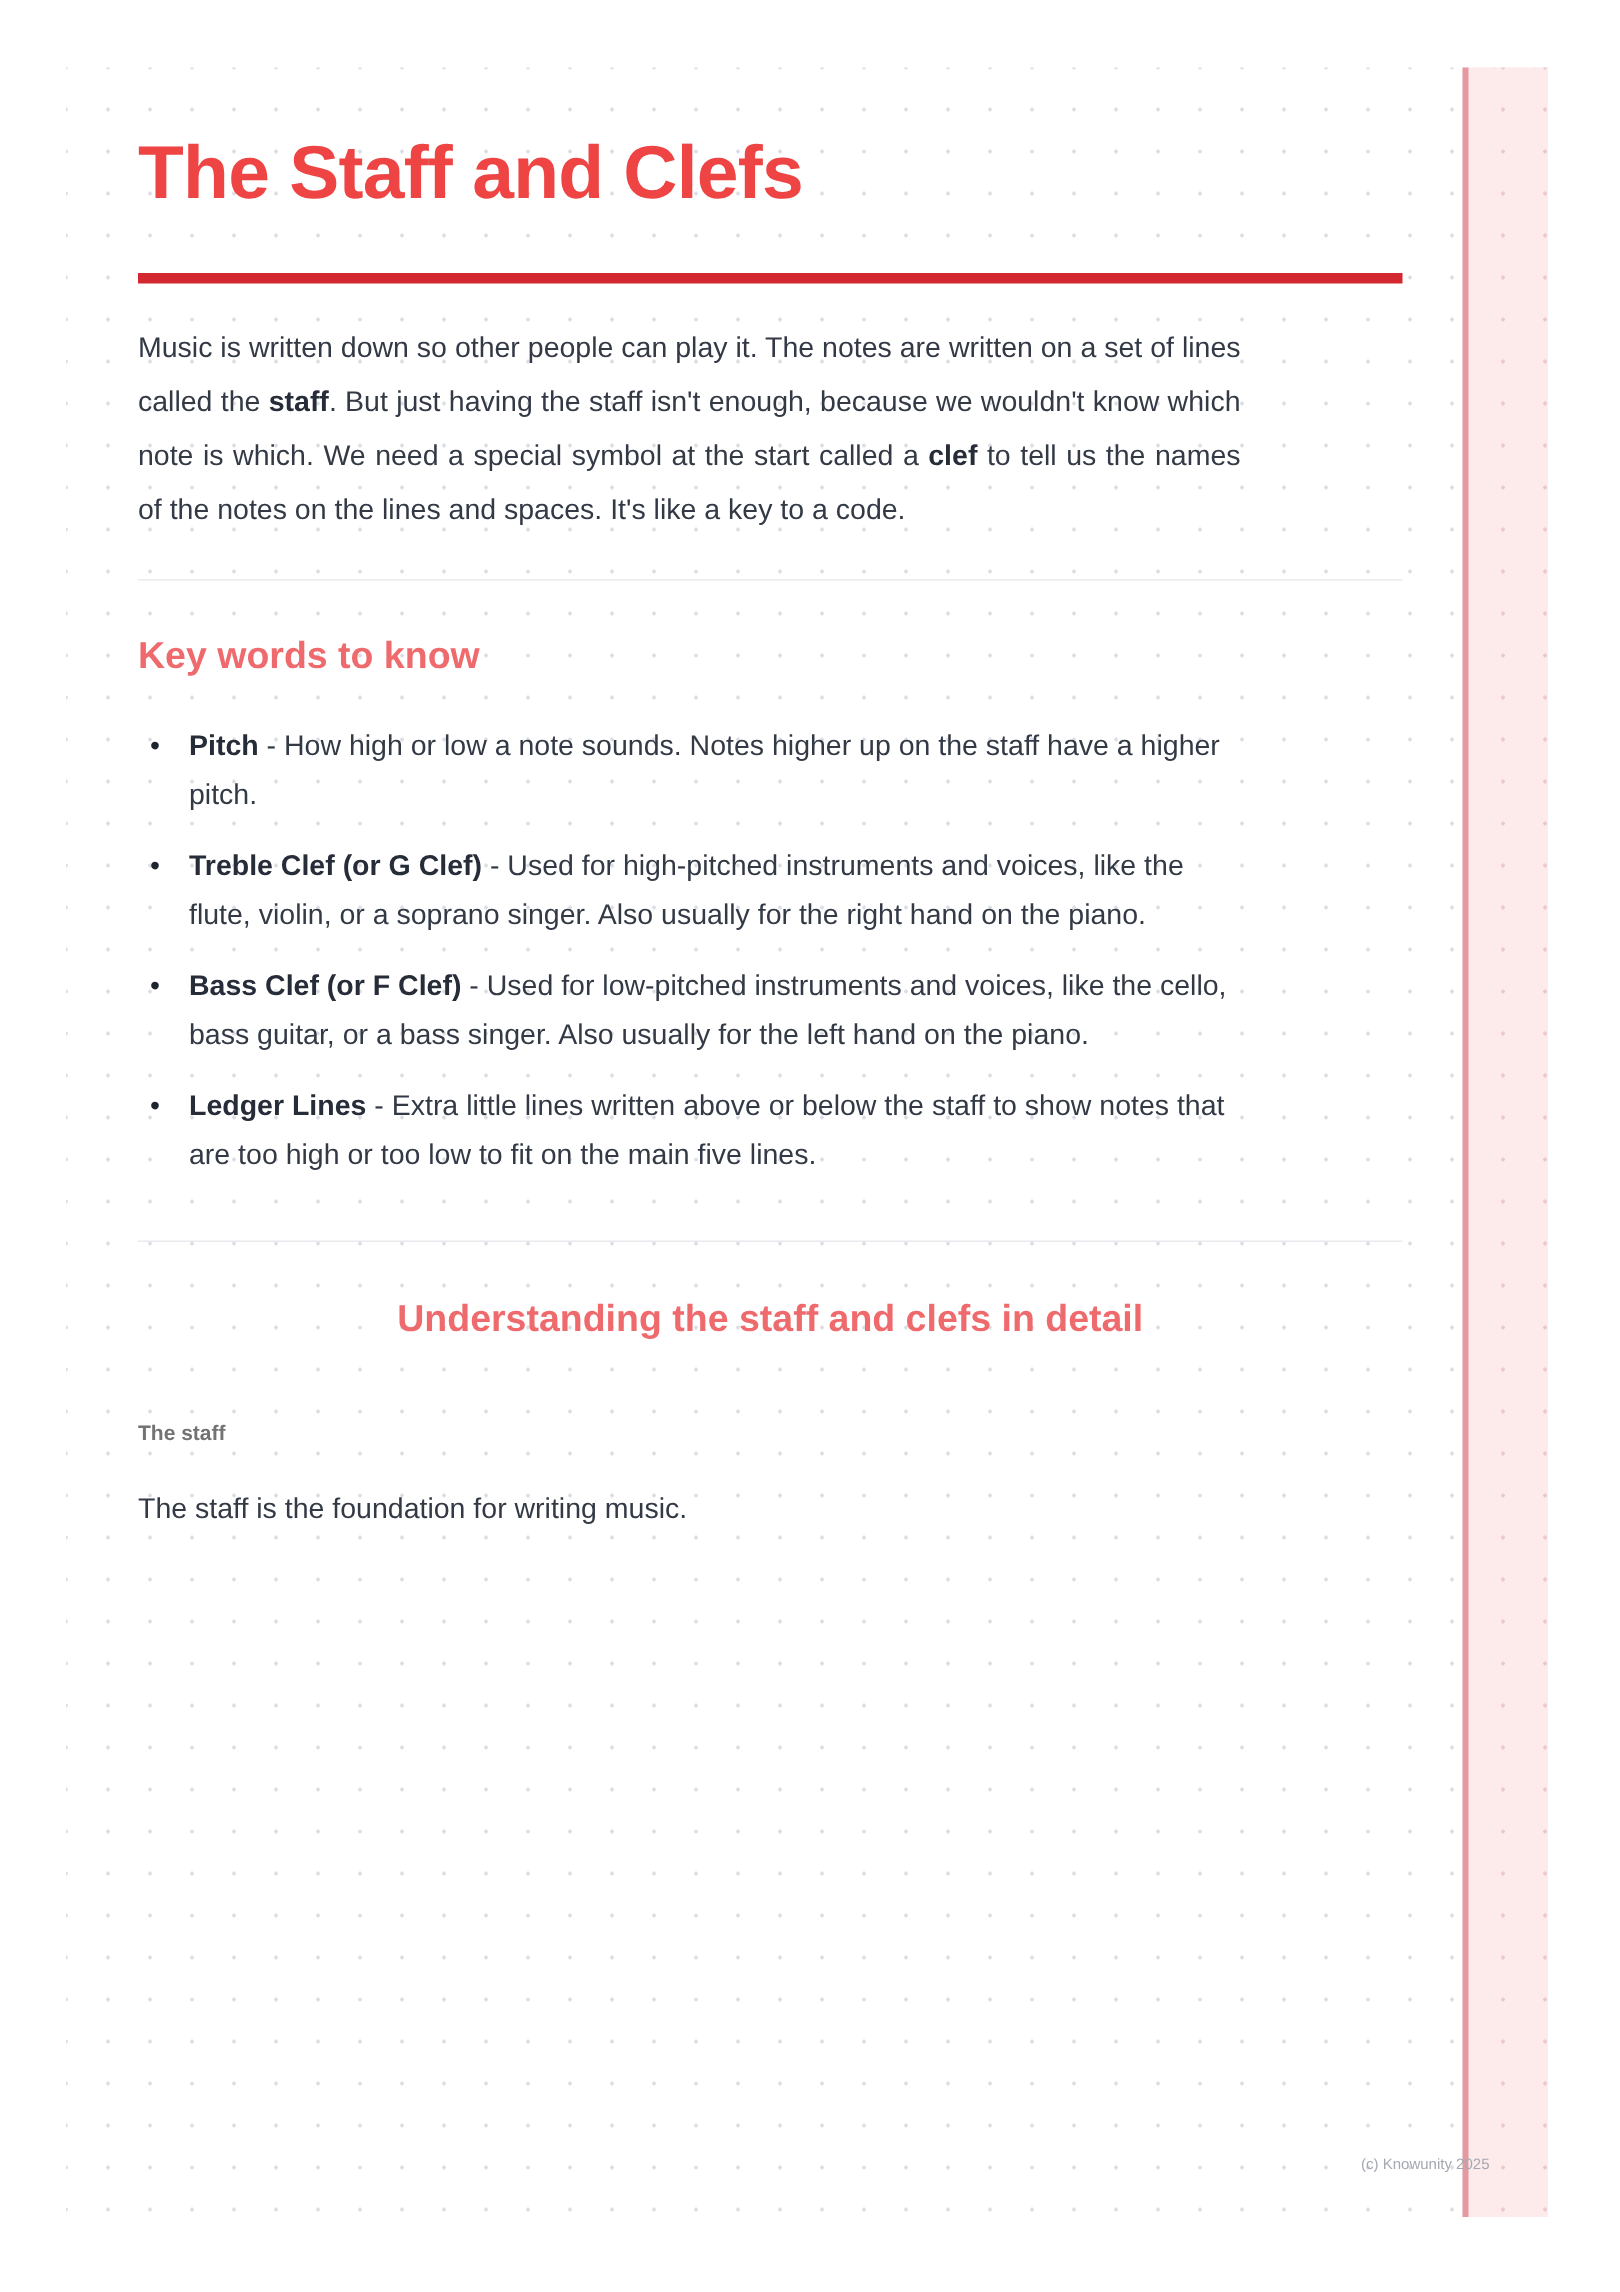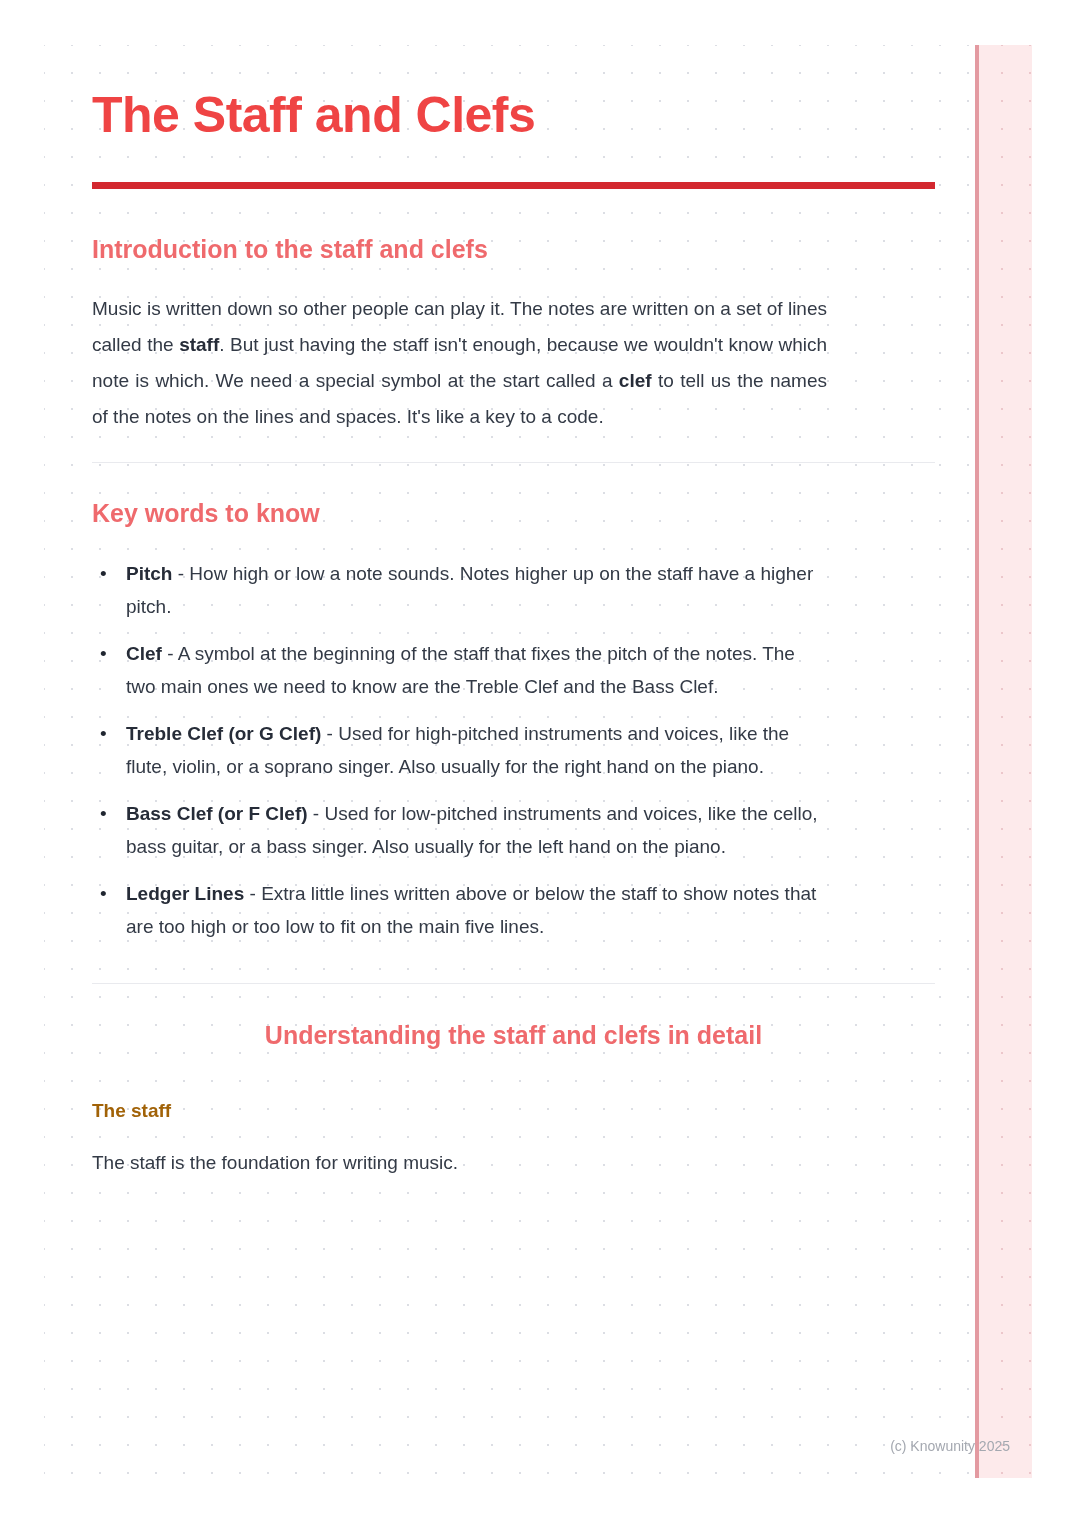--- a/index.html
+++ b/index.html
@@ -51,24 +51,24 @@
   .h2 {
     font-size: 25px;
     line-height: 31px;
     font-weight: 700;
     color: #ef6a6d;
   }
   .h2.intro-heading { margin-top: 45px; }
   .h2.keywords-heading { margin-top: 35px; }
   .h2.detail-heading { margin-top: 36px; text-align: center; }
   .h3 {
-    font-size: 19px;
+    font-size: 14px;
     line-height: 28px;
     font-weight: 700;
-    color: #a16207;
+    color: #737373;
     margin-top: 46px;
   }
   .body-par {
     width: 735px;
     font-size: 19px;
     line-height: 36px;
     text-align: justify;
     margin-top: 26px;
     color: #333a46;
   }
@@ -104,47 +104,45 @@
     left: 8px;
     top: 0;
     font-size: 19px;
     color: #1f2530;
   }
   ul.kw-list.single { margin-top: 24px; }
   strong { font-weight: 700; color: #262c38; }
   .footer-copyright {
     position: absolute;
     top: 1438px;
-    right: 70px;
-    font-size: 14px;
+    right: 87px;
+    font-size: 10px;
     color: #a4a8b0;
     z-index: 5;
   }
 </style>
 </head>
 <body>
 
 <div class="page-grid">
   <div class="accent-stripe"></div>
 </div>
 
 <div class="content">
 
   <h1 class="doc-title">The Staff and Clefs</h1>
   <div class="title-rule"></div>
 
-  <h2 class="h2 intro-heading">Introduction to the staff and clefs</h2>
   <p class="body-par"><span>Music is written down so other people can play it. The notes are written on a set of lines called the </span><strong>staff</strong><span>. But just having the staff isn't enough, because we wouldn't know which note is which. We need a special symbol at the start called a </span><strong>clef</strong><span> to tell us the names of the notes on the lines and spaces. It's like a key to a code.</span></p>
 
   <div class="divider"></div>
 
   <h2 class="h2 keywords-heading">Key words to know</h2>
   <ul class="kw-list">
     <li><strong>Pitch</strong><span> - How high or low a note sounds. Notes higher up on the staff have a higher pitch.</span></li>
-    <li><strong>Clef</strong><span> - A symbol at the beginning of the staff that fixes the pitch of the notes. The two main ones we need to know are the Treble Clef and the Bass Clef.</span></li>
     <li><strong>Treble Clef (or G Clef)</strong><span> - Used for high-pitched instruments and voices, like the flute, violin, or a soprano singer. Also usually for the right hand on the piano.</span></li>
     <li><strong>Bass Clef (or F Clef)</strong><span> - Used for low-pitched instruments and voices, like the cello, bass guitar, or a bass singer. Also usually for the left hand on the piano.</span></li>
     <li><strong>Ledger Lines</strong><span> - Extra little lines written above or below the staff to show notes that are too high or too low to fit on the main five lines.</span></li>
   </ul>
 
   <div class="divider second"></div>
 
   <h2 class="h2 detail-heading">Understanding the staff and clefs in detail</h2>
   <h3 class="h3">The staff</h3>
   <p class="body-par-left">The staff is the foundation for writing music.</p>

